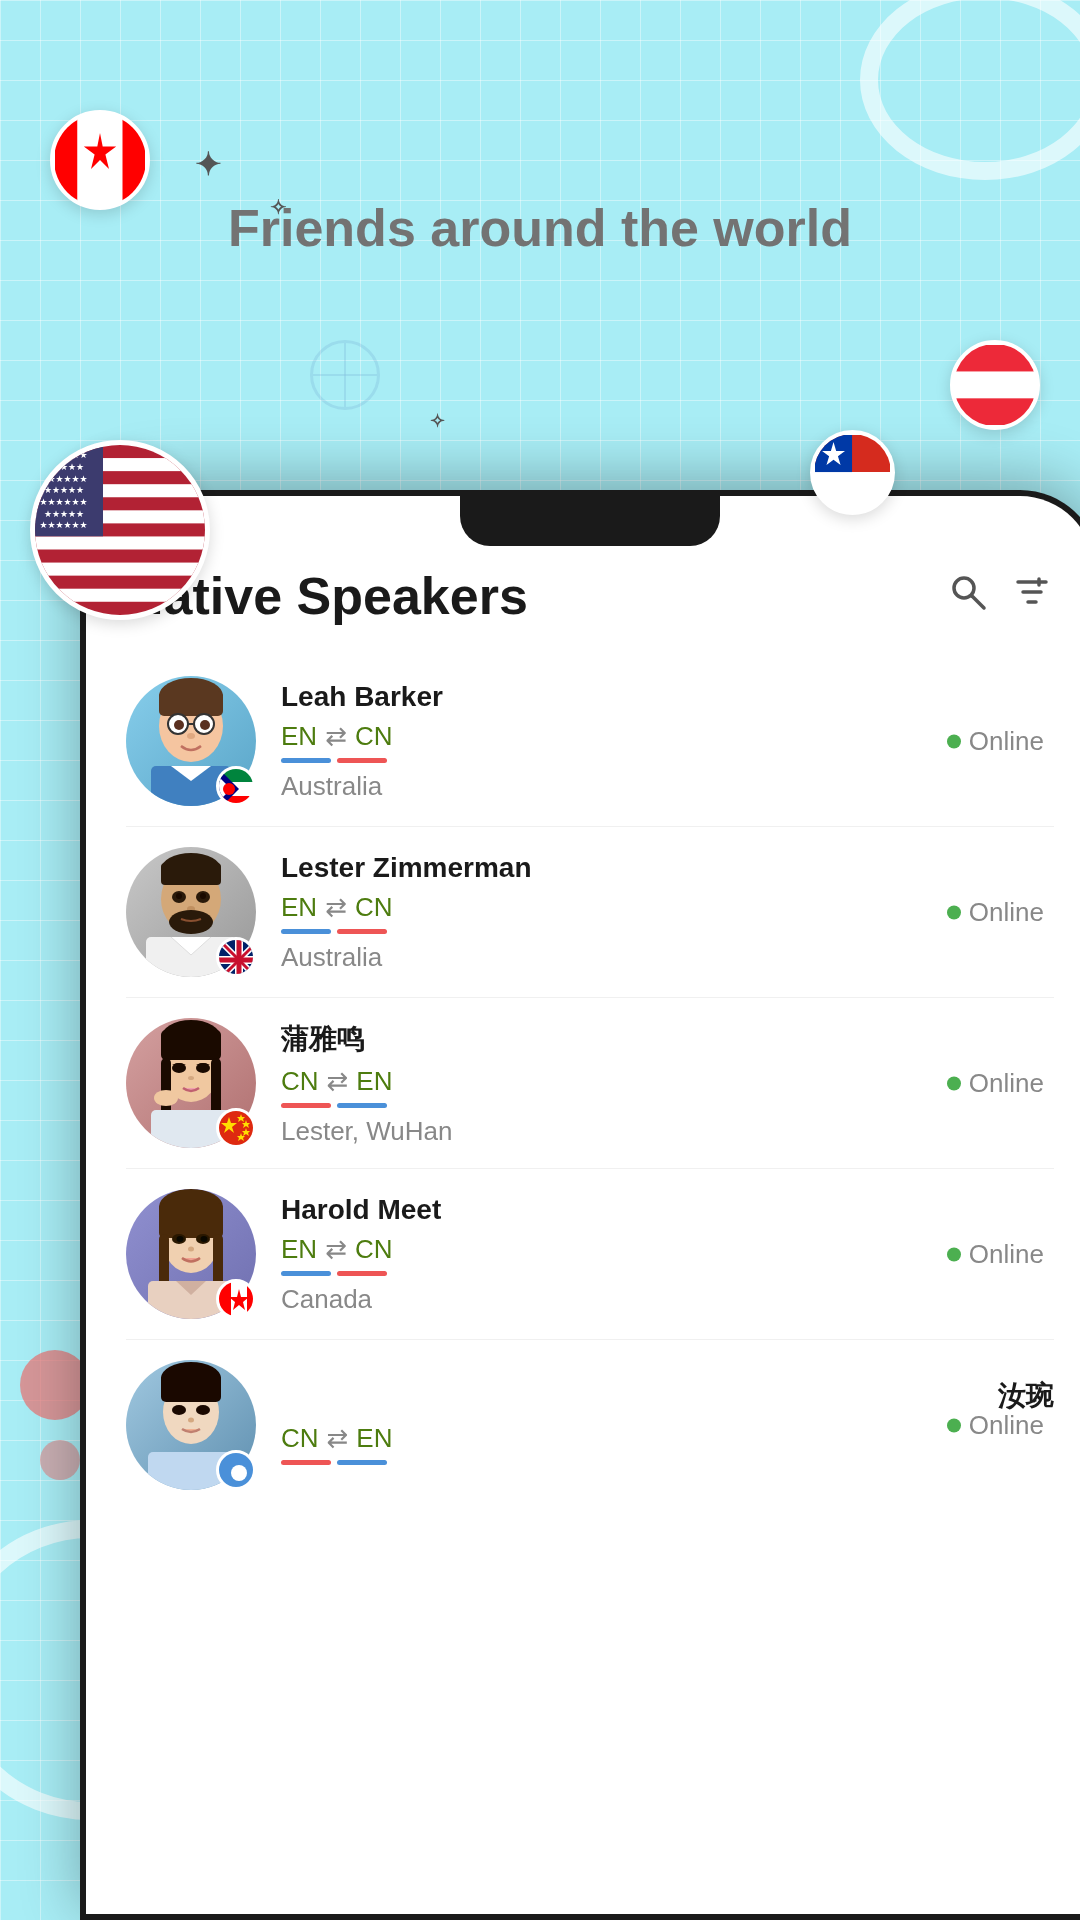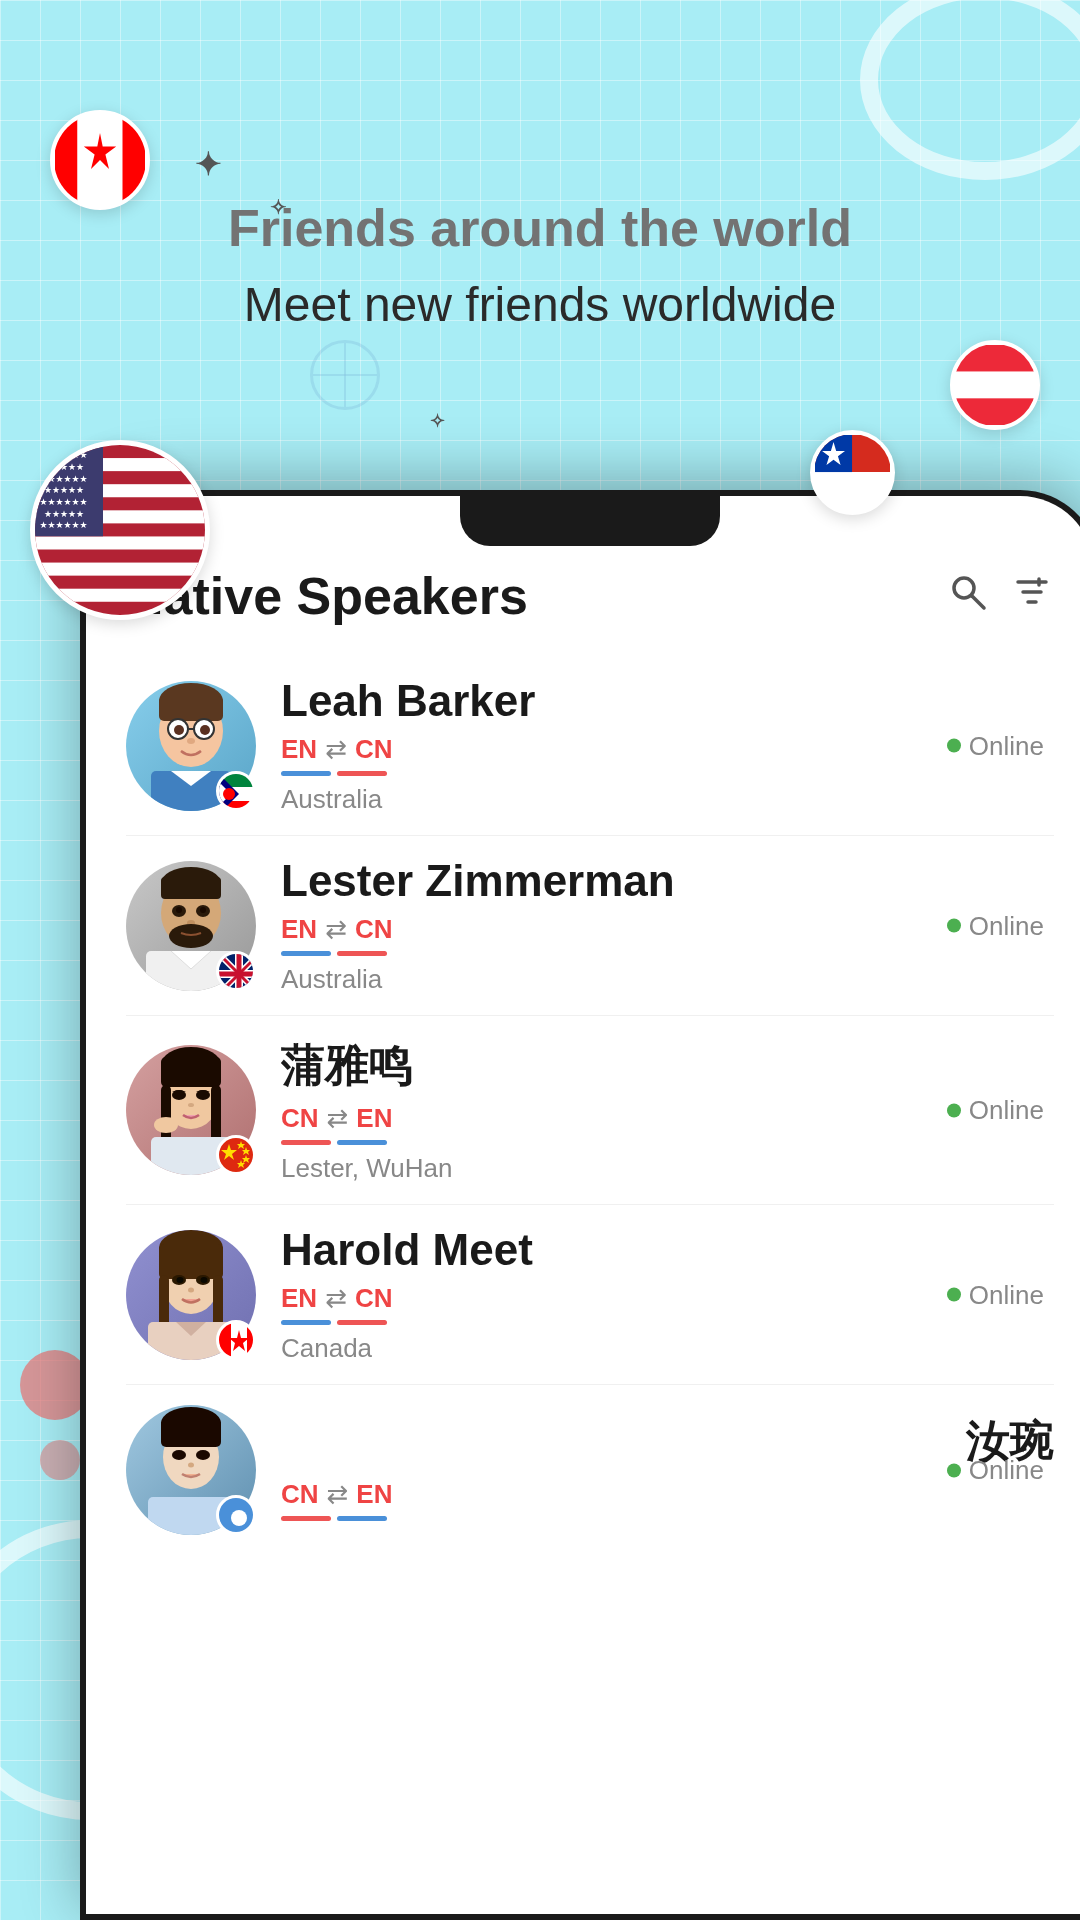--- a/index.html
+++ b/index.html
@@ -314,37 +314,37 @@
       border: 3px solid white;
       overflow: hidden;
       background: white;
     }
 
     .user-info {
       flex: 1;
     }
 
     .user-name {
-      font-size: 44px;
+      font-size: 28px;
       font-weight: 700;
       color: #1a1a1a;
       margin-bottom: 8px;
     }
 
     .user-langs {
       display: flex;
       align-items: center;
       gap: 8px;
       margin-bottom: 6px;
     }
 
     .lang-tag {
       font-size: 26px;
-      font-weight: 700;
-      color: #ef4444;
+      font-weight: 400;
+      color: #4d7c0f;
     }
 
     .lang-bar {
       width: 50px;
       height: 5px;
       border-radius: 3px;
     }
 
     .lang-bar-en { background: #4A90D9; }
     .lang-bar-cn { background: #e55; }
@@ -387,21 +387,20 @@
 
 <div class="sparkle sparkle-1">✦</div>
 <div class="sparkle sparkle-2">✧</div>
 <div class="sparkle sparkle-3">✦</div>
 <div class="sparkle sparkle-4">✧</div>
 
 <div class="globe-deco"></div>
 
 <div class="header">
   <div class="header-title">Friends around the world</div>
-  <div class="header-subtitle">Meet new friends worldwide</div>
 </div>
 
 <div class="flag-circle flag-canada">
   <svg viewBox="0 0 100 100" width="90" height="90">
     <rect width="25" height="100" fill="#FF0000"></rect>
     <rect x="25" width="50" height="100" fill="white"></rect>
     <rect x="75" width="25" height="100" fill="#FF0000"></rect>
     <polygon points="50,20 53,35 68,35 56,44 60,60 50,50 40,60 44,44 32,35 47,35" fill="#FF0000"></polygon>
   </svg>
 </div>

